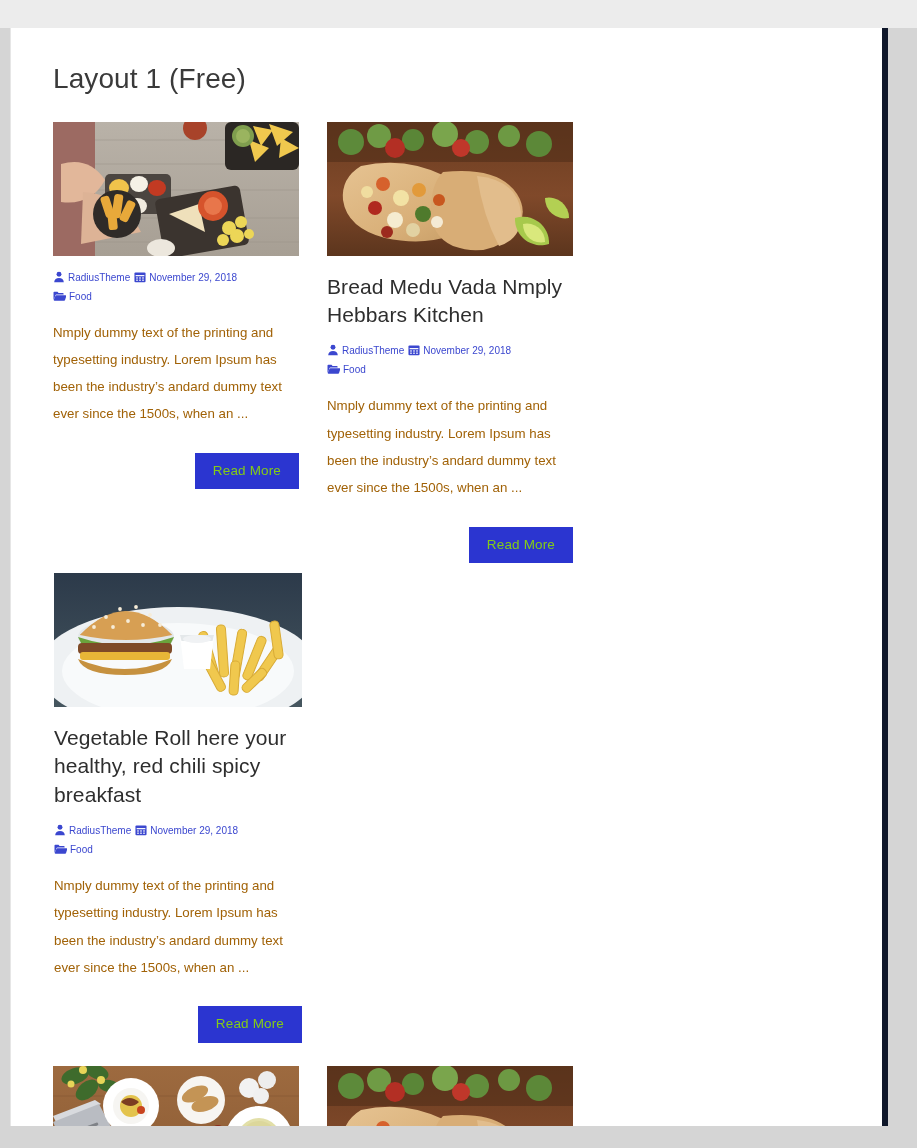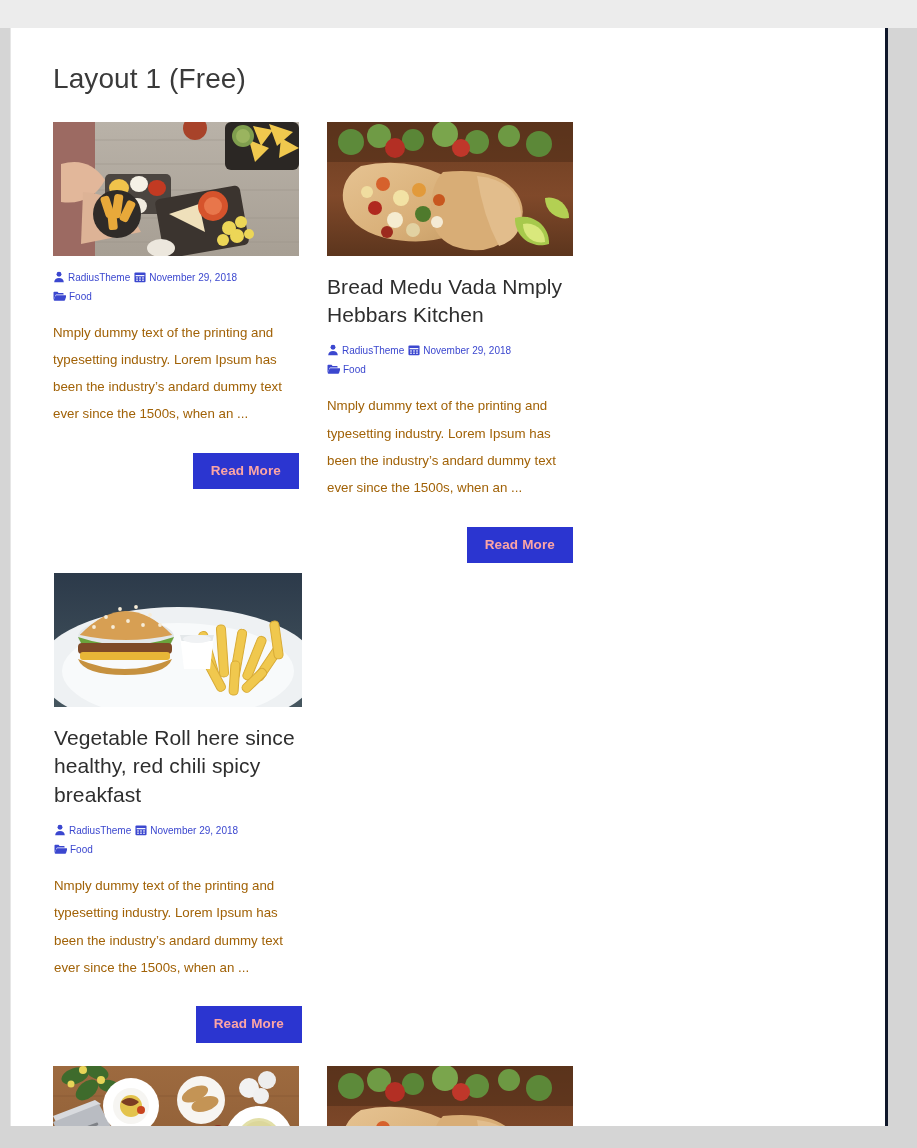--- a/index.html
+++ b/index.html
@@ -32,21 +32,21 @@
 
   
   .page-panel {
     position: absolute;
     left: 10px;
     top: 28px;
     width: 878px;
     height: 1098px;
     background: #ffffff;
     border-left: 1px solid #e6e6e6;
-    border-right: 3px solid #0f172a;
+    border-right: 6px solid #0f172a;
     overflow: hidden;
   }
 
   .panel-inner {
     padding: 34px 40px 0 42px;
   }
 
   .page-title {
     font-size: 28px;
     font-weight: 400;
@@ -122,23 +122,23 @@
     margin-top: 12px;
     display: flex;
     justify-content: flex-end;
     width: 246px;
   }
   .card.col-3 .btn-row { width: 248px; }
 
   .read-more {
     display: inline-block;
     background: #2b35d0;
-    color: #fca5a5;
+    color: #84cc16;
     font-size: 13.5px;
-    font-weight: 700;
+    font-weight: 400;
     padding: 11px 18px 12px 18px;
     border: none;
     cursor: pointer;
     line-height: 1;
     letter-spacing: .15px;
     font-family: "Liberation Sans", sans-serif;
   }
 
   .row-gap { height: 13px; width: 100%; }
 </style>
@@ -363,21 +363,21 @@
                 <rect x="156" y="84" width="9" height="36" rx="4" transform="rotate(-28 160 102)"></rect>
                 <rect x="176" y="88" width="9" height="34" rx="4" transform="rotate(4 180 105)"></rect>
                 <rect x="196" y="92" width="9" height="30" rx="4" transform="rotate(46 200 107)"></rect>
                 <rect x="218" y="48" width="9" height="38" rx="4" transform="rotate(-8 222 67)"></rect>
               </g>
               <path d="M126 62 h34 l-4 34 h-26 z" fill="#ffffff"></path>
               <path d="M126 62 h34 l-1.5 6 h-31 z" fill="#e4e8ea"></path>
               <ellipse cx="143" cy="66" rx="14" ry="4" fill="#f0f2f4"></ellipse>
             </svg>
           </div>
-          <h2 class="card-title">Vegetable Roll here since healthy, red chili spicy breakfast</h2>
+          <h2 class="card-title">Vegetable Roll here your healthy, red chili spicy breakfast</h2>
           <div class="card-meta">
             <span class="meta-row">
               <span><svg class="meta-ico" width="12" height="12" viewBox="0 0 16 16">
                     <circle cx="8" cy="4.3" r="3.3"></circle>
                     <path d="M1.6 15c0-3.5 2.9-5.6 6.4-5.6S14.4 11.5 14.4 15z"></path>
                   </svg></span><a class="meta-item" href="#">RadiusTheme</a><span><svg class="meta-ico" width="12" height="12" viewBox="0 0 16 16">
                     <rect x="0.6" y="2" width="14.8" height="13" rx="1.4"></rect>
                     <rect x="2.2" y="5.4" width="11.6" height="1.6" fill="#fff"></rect>
                     <g fill="#fff">
                       <rect x="3" y="8.4" width="2" height="1.8"></rect>

